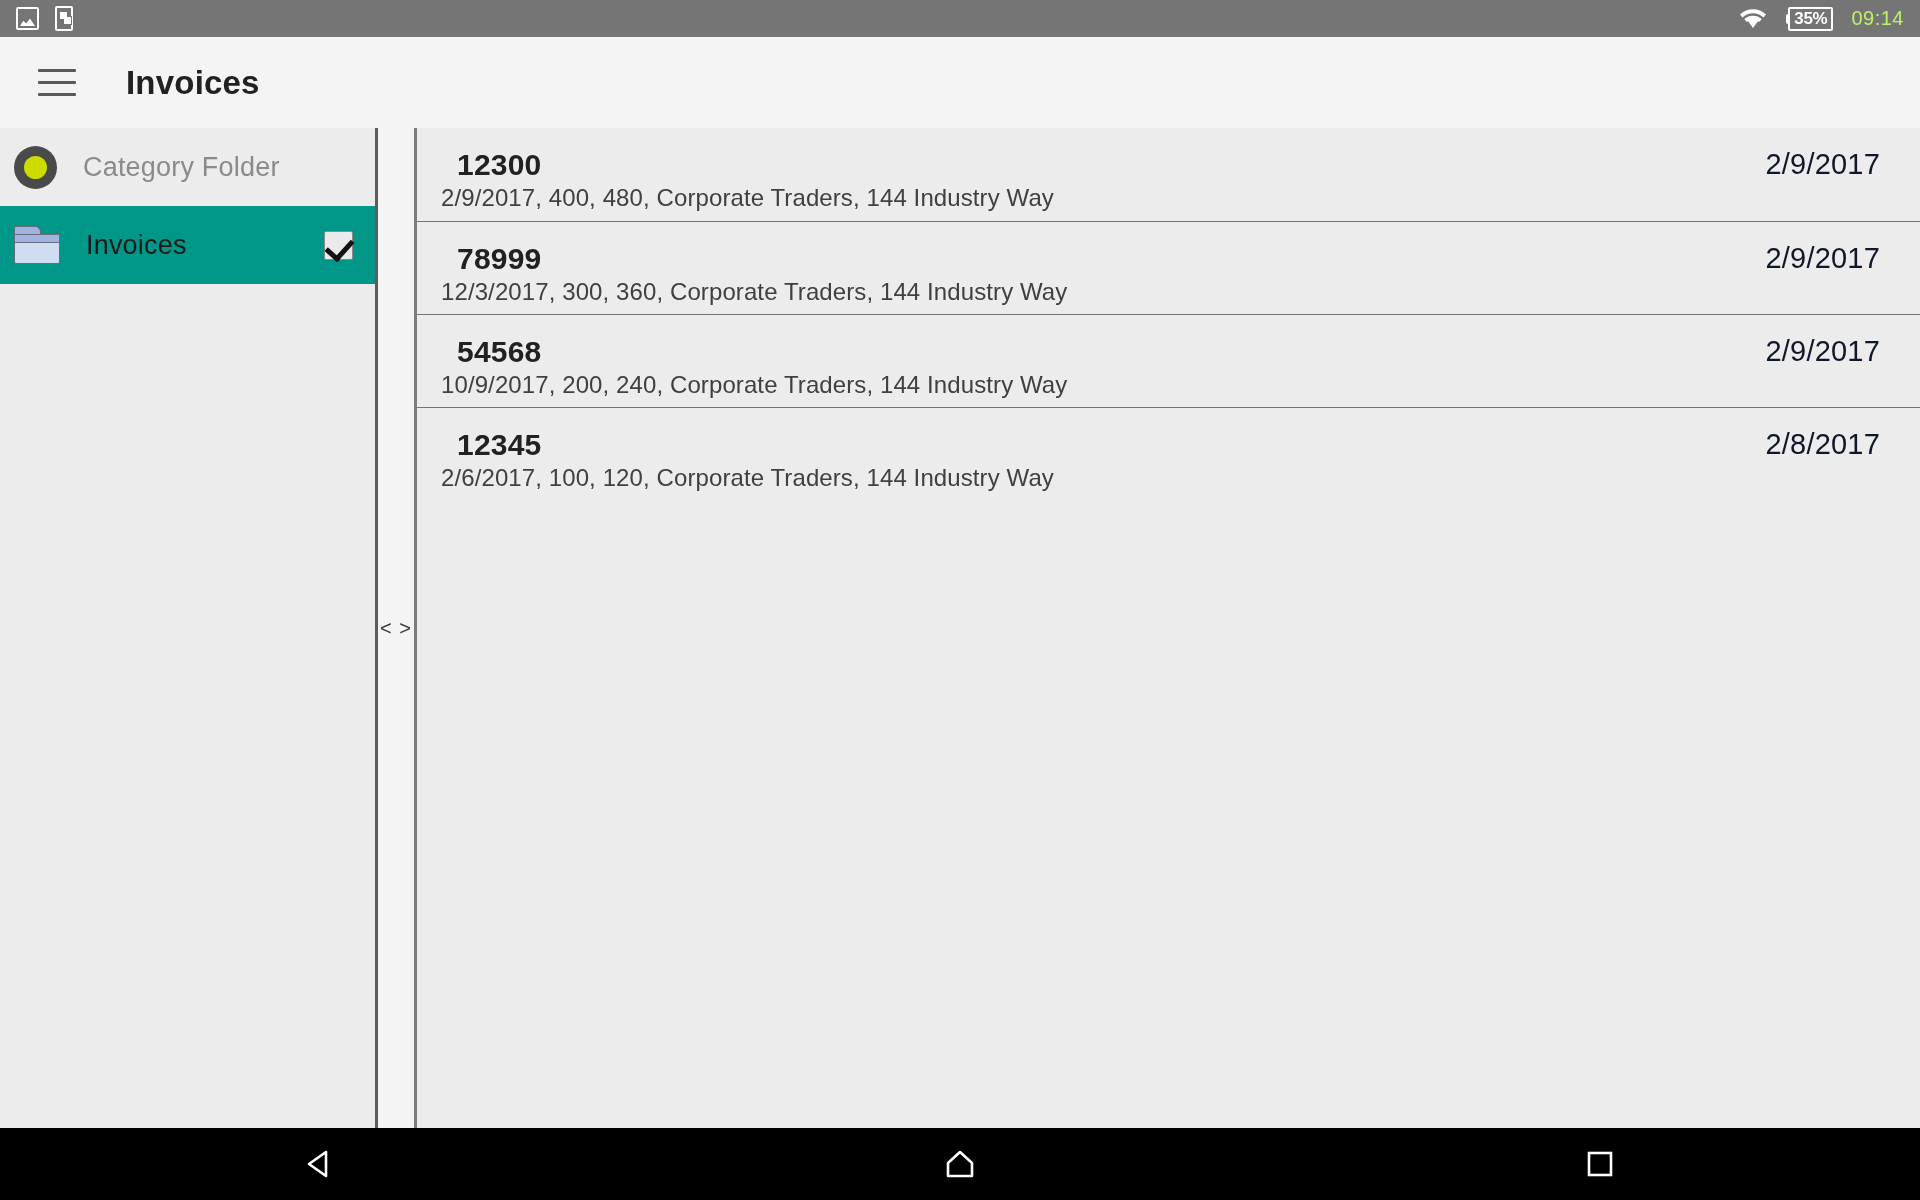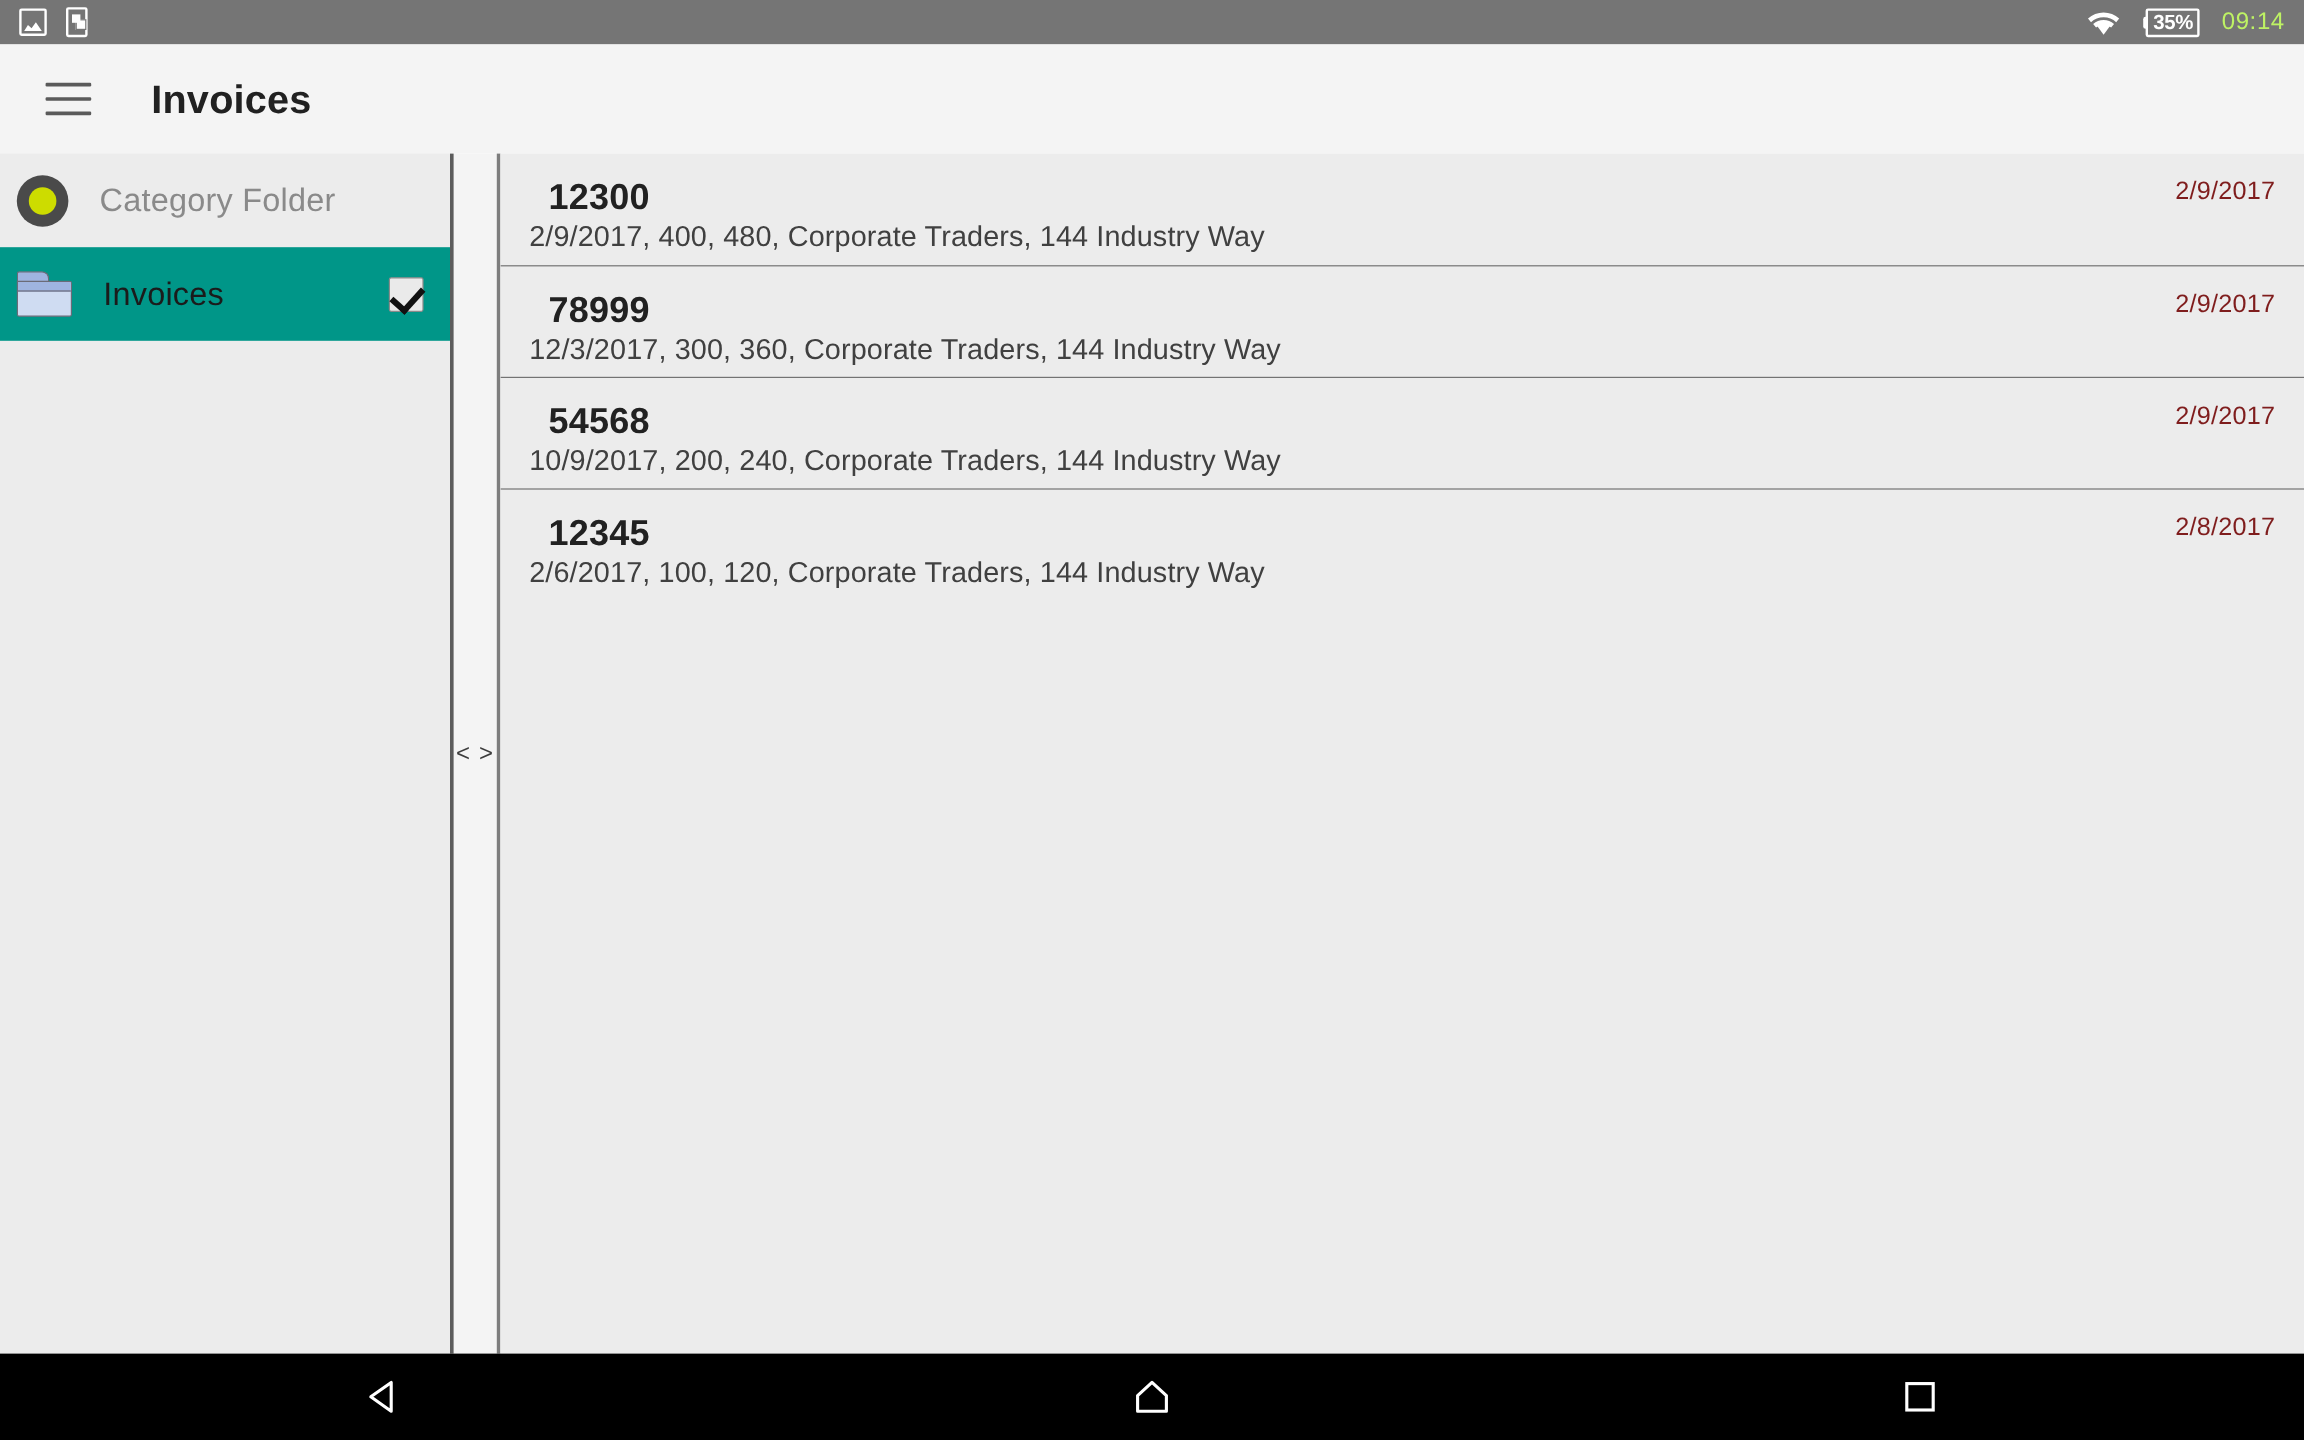--- a/index.html
+++ b/index.html
@@ -12,21 +12,21 @@
 
   
   .statusbar {
     position: absolute; top: 0; left: 0;
     width: 1920px; height: 37px;
     background: #757575;
     display: flex; align-items: center;
     padding: 0 16px;
   }
   .sb-left { display: flex; align-items: center; gap: 16px; }
-  .sb-right { margin-left: auto; display: flex; align-items: center; gap: 18px; }
+  .sb-right { margin-left: auto; display: flex; gap: 18px; }
   .sb-icon-box {
     width: 23px; height: 23px;
     border: 2px solid #ffffff; border-radius: 2px;
     position: relative;
   }
   .sb-icon-box.photo::after {
     content: ""; position: absolute; left: 2px; right: 2px; bottom: 2px; height: 9px;
     background: #ffffff;
     clip-path: polygon(0% 100%, 22% 42%, 42% 72%, 66% 18%, 100% 100%);
   }
@@ -167,22 +167,22 @@
   .row-title {
     font-size: 30px; font-weight: bold; color: #212121;
     letter-spacing: 0.2px;
     margin-left: 16px;
   }
   .row-sub {
     margin-top: 2px;
     font-size: 24px; color: #404040; letter-spacing: 0.1px;
   }
   .row-date {
-    position: absolute; right: 24px; top: 20px;
-    font-size: 21px; color: #7f1d1d; letter-spacing: 0.2px;
+    position: absolute; right: 40px; top: 20px;
+    font-size: 29px; color: #0f172a; letter-spacing: 0.2px;
   }
 
   
   .navbar {
     position: absolute; bottom: 0; left: 0;
     width: 1920px; height: 72px;
     background: #000000;
     display: flex; align-items: center; justify-content: space-around;
   }
   .nav-btn { width: 120px; height: 72px; display: flex; align-items: center; justify-content: center; cursor: pointer; }

